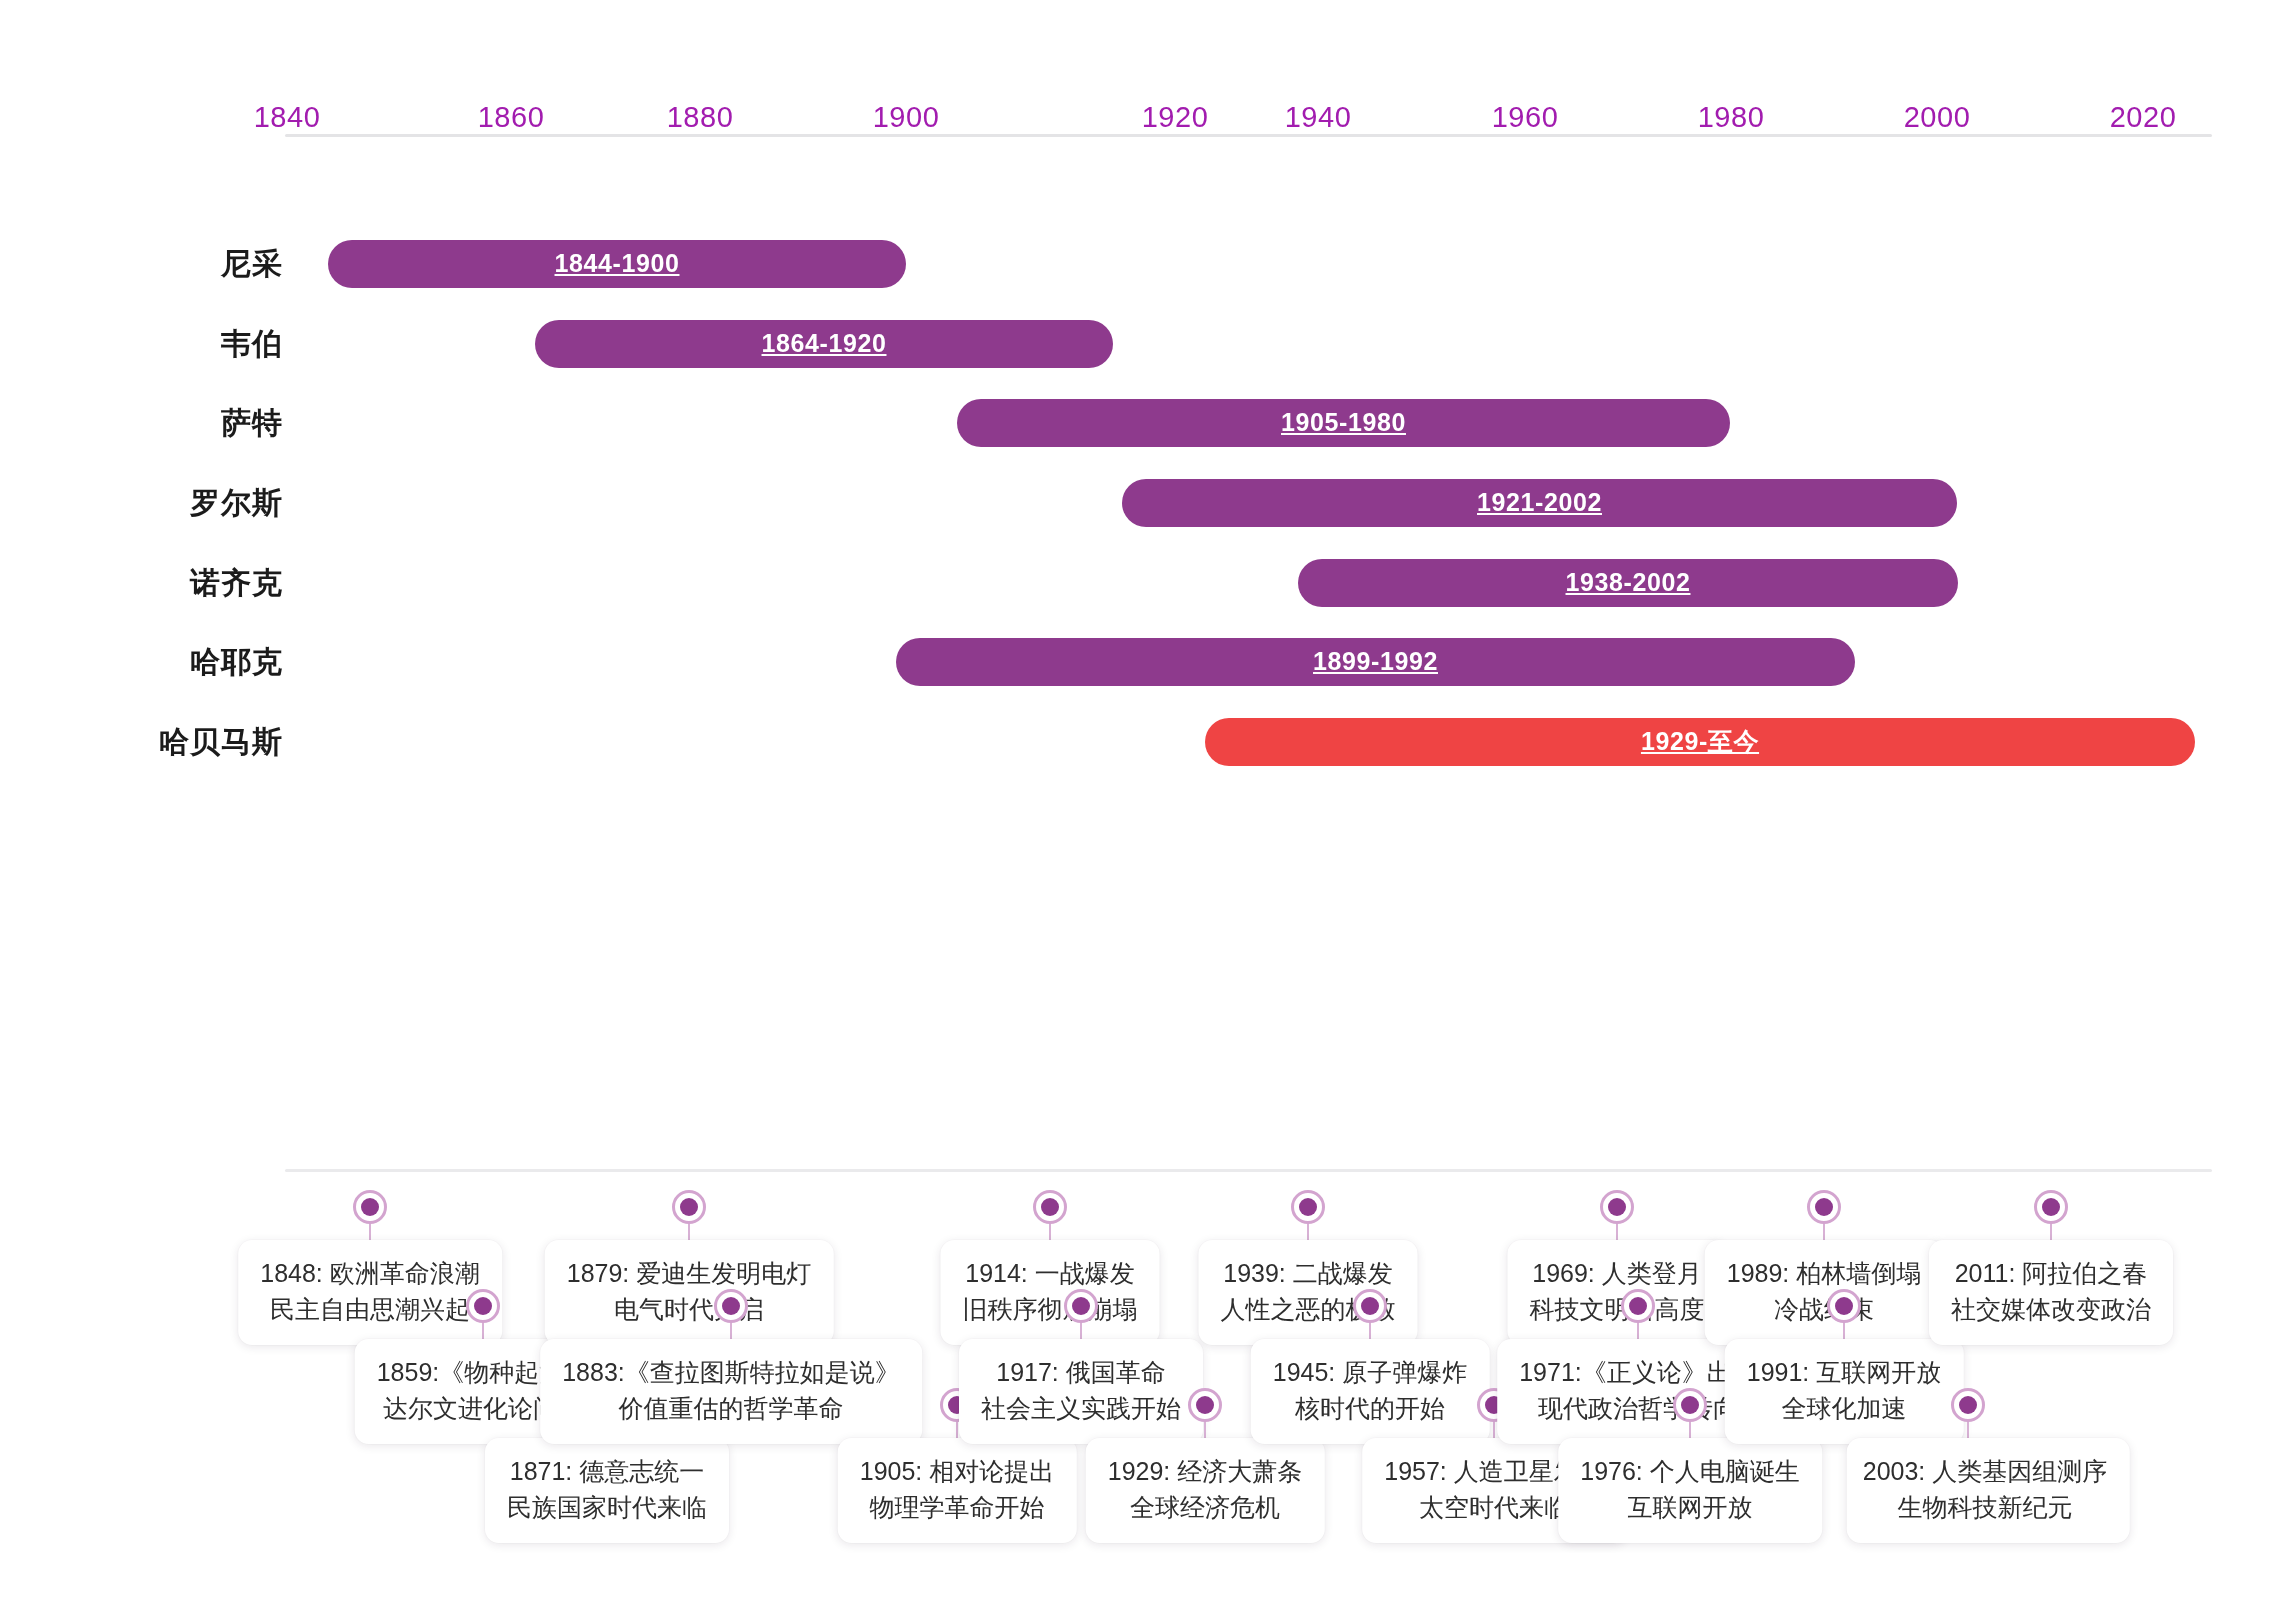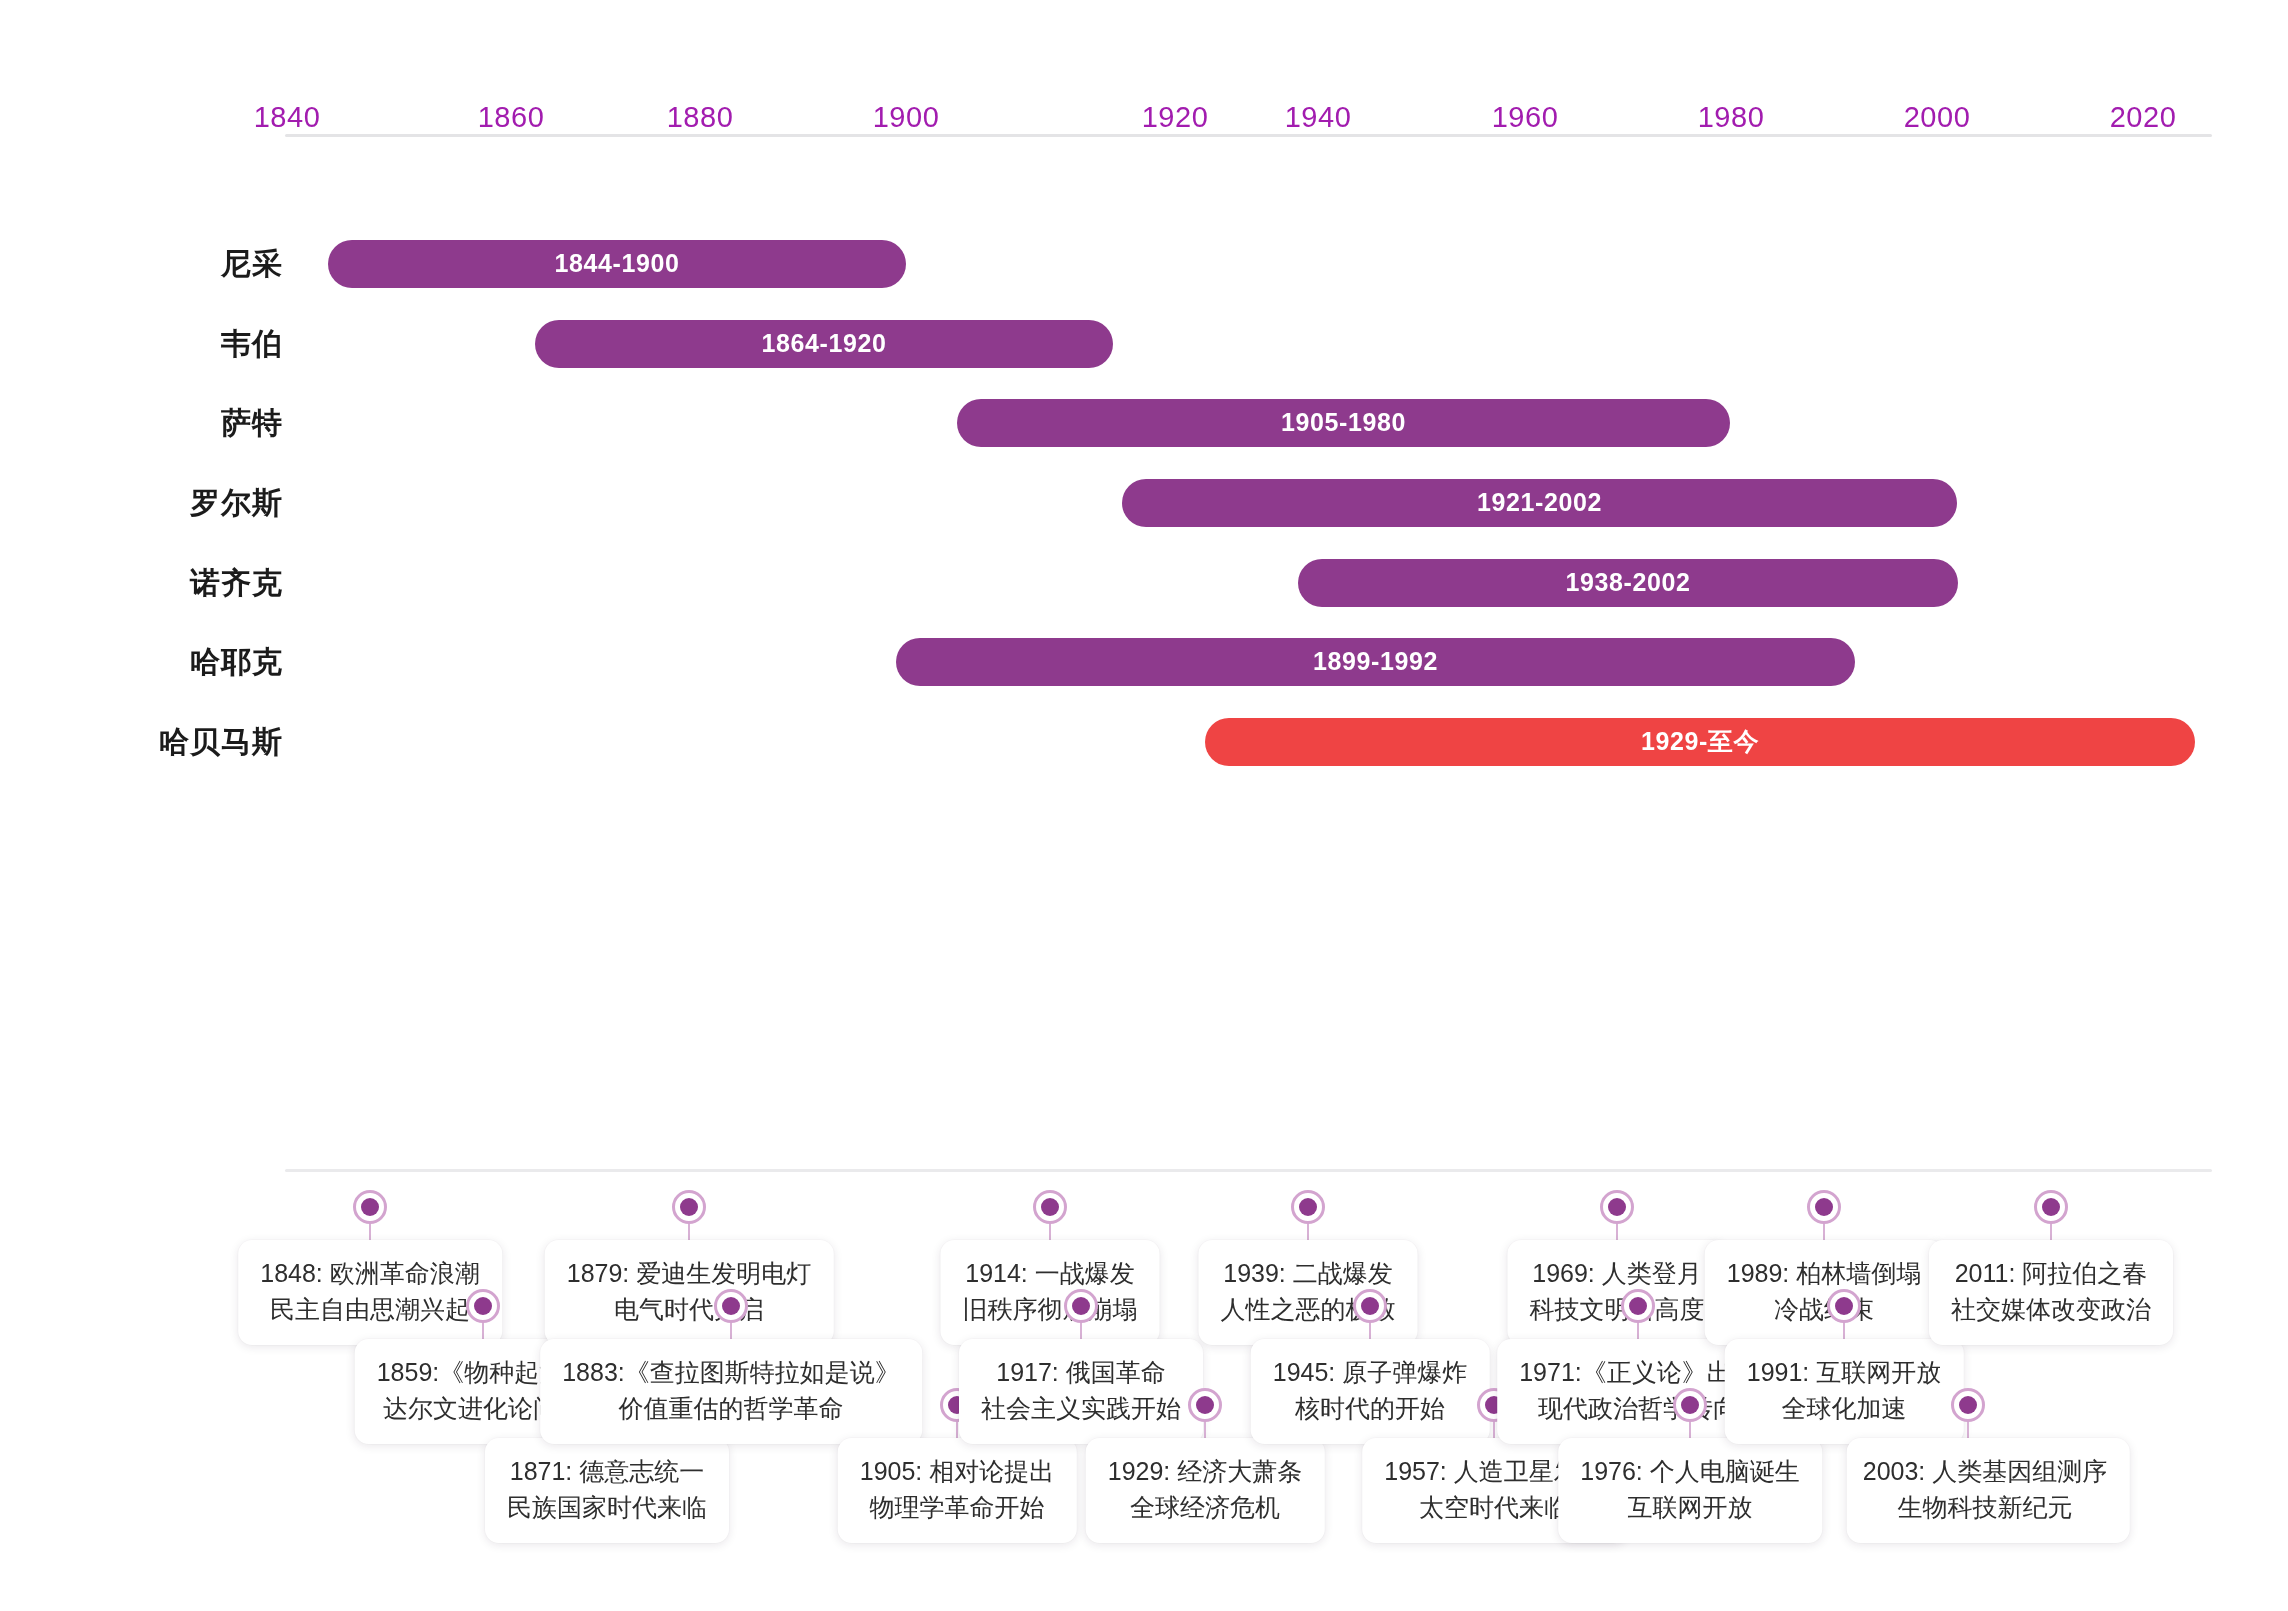--- a/index.html
+++ b/index.html
@@ -80,20 +80,21 @@
     align-items: center;
     justify-content: center;
     box-sizing: border-box;
   }
   .gantt-bar-text {
     font-size: 25px;
     color: #ffffff;
     font-weight: bold;
     letter-spacing: 0.6px;
     white-space: nowrap;
+    text-decoration: underline;
   }
 
   
   #events-area {
     position: absolute;
     left: 0;
     top: 1119px;
     width: 2289px;
     height: 493px;
   }

